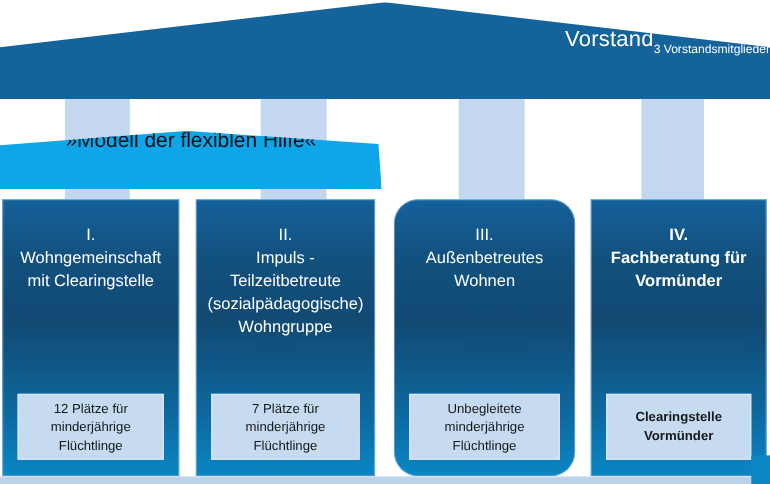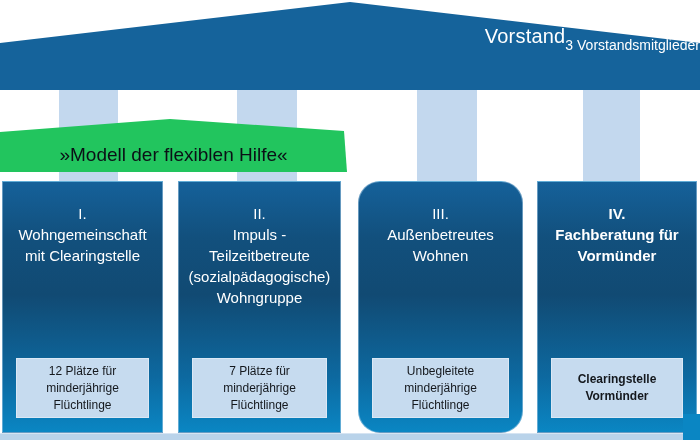--- a/index.html
+++ b/index.html
@@ -8,32 +8,32 @@
     font-family:"Liberation Sans","DejaVu Sans",sans-serif;
   }
   
   .roof{
     position:absolute;left:0;top:0;width:700px;height:90px;background:#15639b;
     clip-path:polygon(350px 2px,700px 43px,700px 90px,0px 90px,0px 43px);
     display:flex;flex-direction:row;justify-content:flex-end;align-items:center;
     padding-bottom:18px;box-sizing:border-box;z-index:3;
   }
   .roof-title{color:#ffffff;font-size:20px;line-height:22px;letter-spacing:.2px;}
-  .roof-subtitle{color:#ffffff;font-size:14px;line-height:16px;margin-top:18px;}
+  .roof-subtitle{color:#ffffff;font-size:11px;line-height:16px;margin-top:18px;}
   
   .shaft{position:absolute;top:90px;height:91px;background:#c3d8ee;z-index:1;}
   .shaft.c1{left:59px;width:59px;}
   .shaft.c2{left:237px;width:60px;}
   .shaft.c3{left:417px;width:60px;}
   .shaft.c4{left:583px;width:57px;}
   
   .banner{
-    position:absolute;left:0;top:118px;width:347px;height:54px;background:#22c55e;
+    position:absolute;left:0;top:118px;width:347px;height:54px;background:#0ea5e9;
     clip-path:polygon(0px 14px,170px 1px,344px 13px,347px 54px,0px 54px);
-    display:flex;justify-content:center;align-items:flex-end;
+    display:flex;justify-content:center;
     padding-bottom:7px;box-sizing:border-box;z-index:2;
   }
   .banner-label{color:#0b1016;font-size:19px;line-height:21px;white-space:nowrap;}
   
   .pillar{
     position:absolute;top:181px;height:252px;box-sizing:border-box;
     background:linear-gradient(180deg,#15619a 0%,#12507d 22%,#114a73 45%,#0d69a0 78%,#0a86c3 100%);
     border:1px solid rgba(170,205,232,0.55);
     z-index:3;
   }

